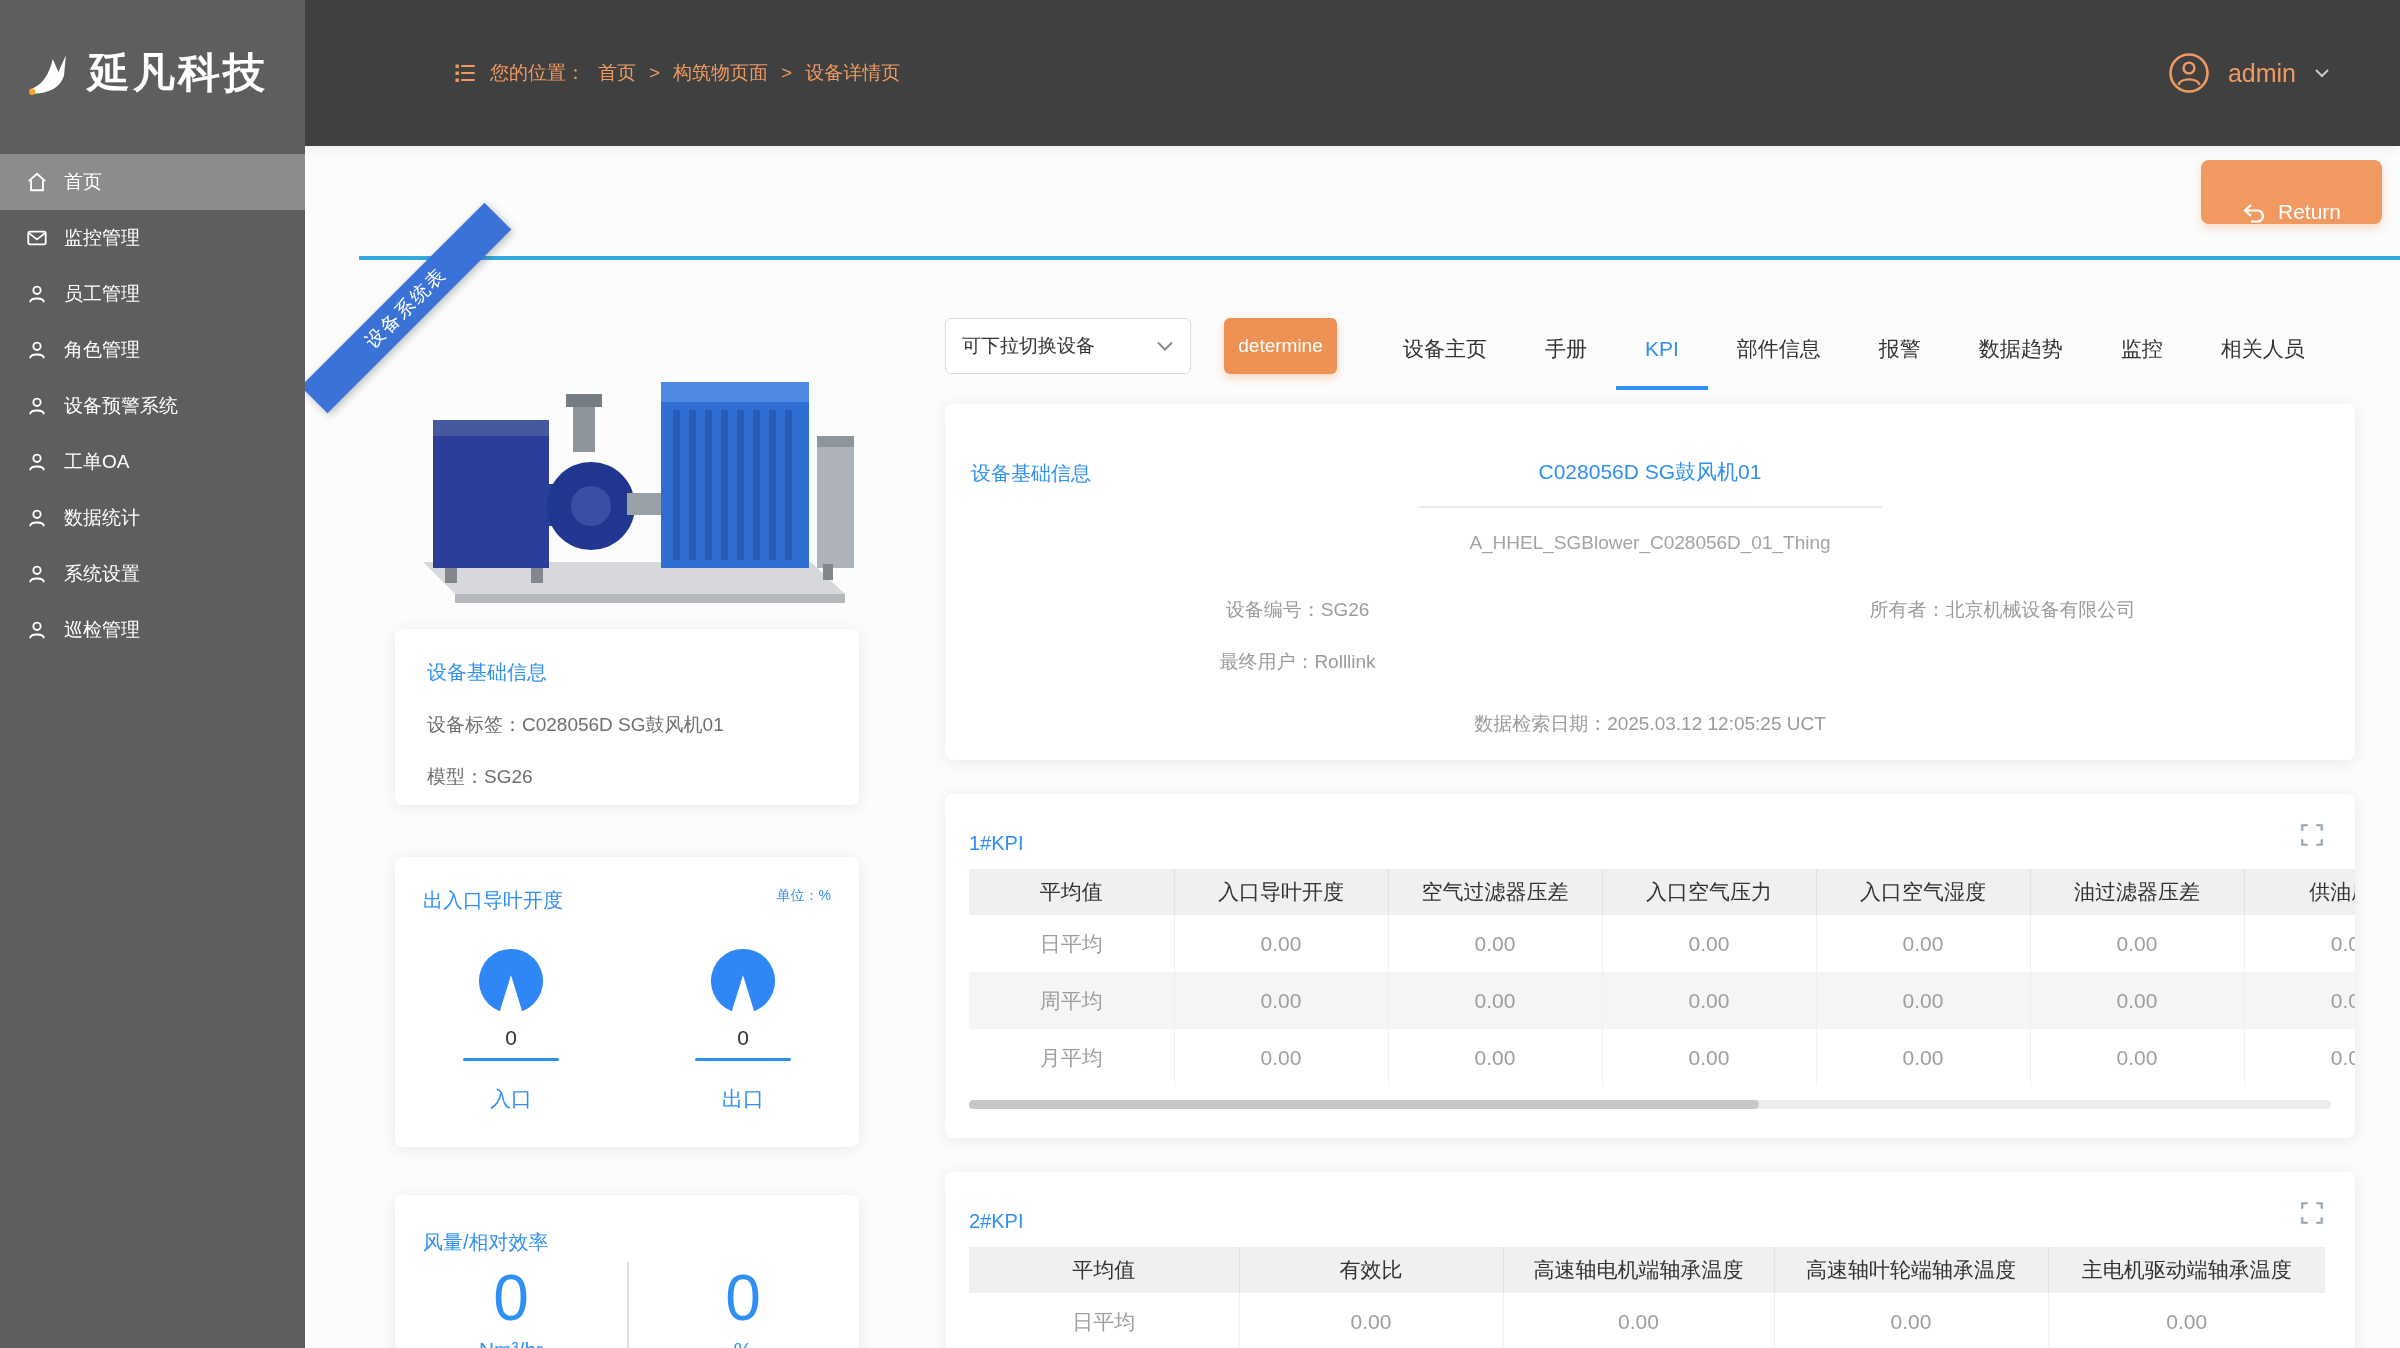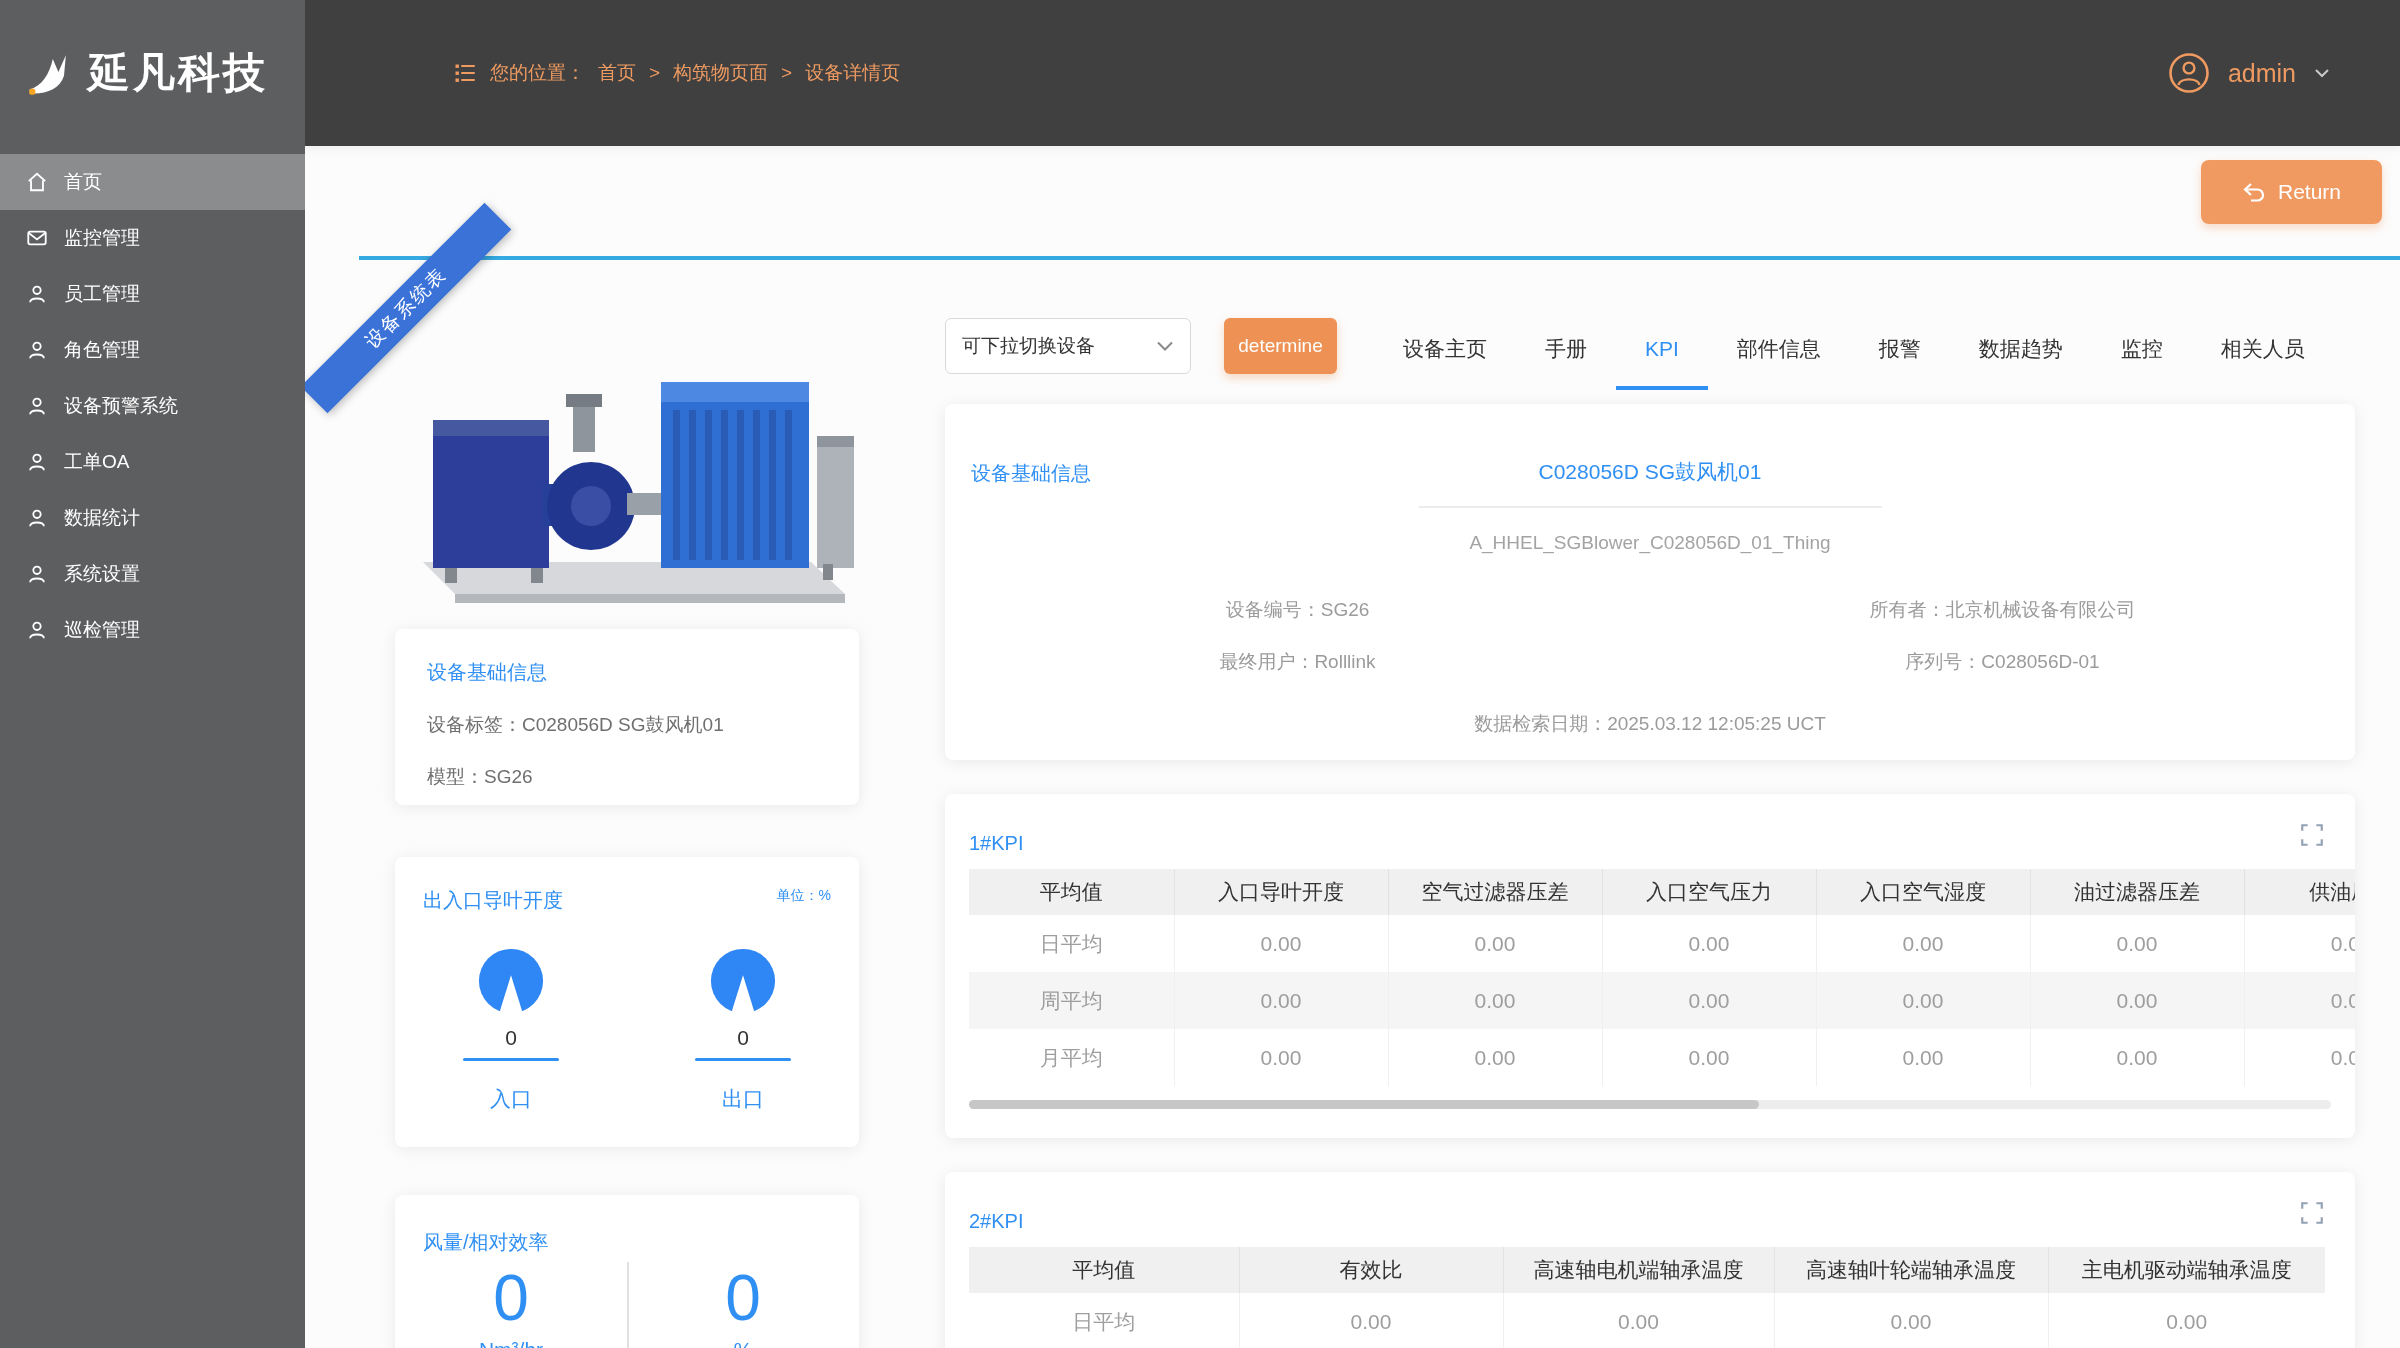--- a/index.html
+++ b/index.html
@@ -19,21 +19,21 @@
   
   .header { position:absolute; left:305px; top:0; width:2095px; height:146px; background:#404040;
             box-shadow:0 3px 10px rgba(0,0,0,.06); z-index:20; display:flex; align-items:center; }
   .breadcrumb { display:flex; align-items:center; gap:13px; margin-left:148px; color:#ee9a61; font-size:19px; }
   .breadcrumb .crumb { cursor:pointer; }
   .user-area { margin-left:auto; margin-right:70px; display:flex; align-items:center; gap:18px; }
   .user-name { color:#ee9a61; font-size:25px; }
 
   
   .return-btn { position:absolute; left:2201px; top:160px; width:181px; height:64px; background:#f09a62;
-                border:none; border-radius:8px; color:#fff; font-size:21px; display:flex; align-items:center;
+                border:none; border-radius:8px; color:#fff; font-size:21px; display:flex; align-items:flex-end;
                 justify-content:center; gap:12px; cursor:pointer; box-shadow:0 4px 10px rgba(240,154,98,.35); }
   .blue-line { position:absolute; left:359px; top:256px; width:2041px; height:4px; background:#35a9e1; }
 
   .ribbon { position:absolute; left:276px; top:289px; width:260px; height:38px; background:#3a72d8; color:#fff;
             font-size:19px; display:flex; align-items:center; justify-content:center; letter-spacing:2px;
             transform:rotate(-45deg); box-shadow:0 3px 8px rgba(0,0,0,.25); z-index:15; }
 
   
   .card { position:absolute; background:#fff; border-radius:8px; box-shadow:0 2px 16px rgba(0,0,0,.08); }
   .card-title { color:#2f8ff3; font-size:20px; }
@@ -331,23 +331,20 @@
     <div class="info-fields">
       <div class="info-field">
         <span>设备编号：</span><span>SG26</span>
       </div>
       <div class="info-field">
         <span>所有者：</span><span>北京机械设备有限公司</span>
       </div>
       <div class="info-field">
         <span>最终用户：</span><span>Rolllink</span>
       </div>
-      <div class="info-field">
-        <span>序列号：</span><span>C028056D-01</span>
-      </div>
     </div>
     <div class="retrieved">数据检索日期：2025.03.12 12:05:25 UCT</div>
   </section>
 
   <section class="card kpi-card kpi1">
     <div class="card-title">1#KPI</div>
     <button class="expand-btn">
       <svg width="26" height="26" viewBox="0 0 24 24" fill="none" stroke="#93a1b5" stroke-width="2">
         <path d="M3 8 V3 H8"></path>
           <path d="M16 3 H21 V8"></path>

